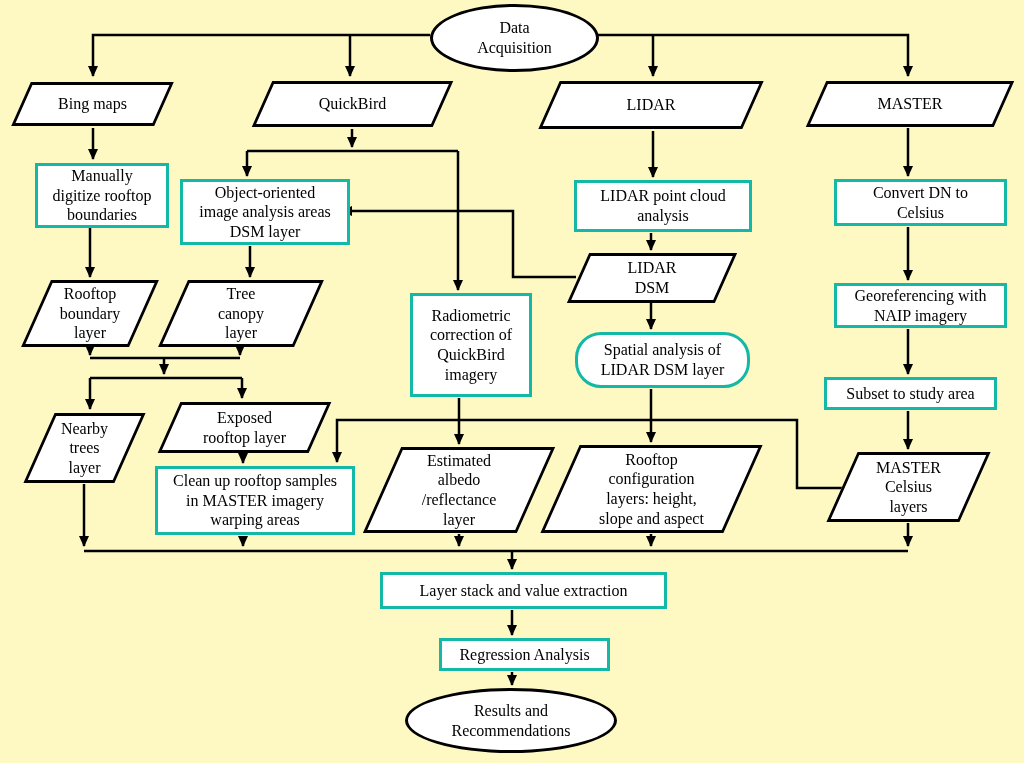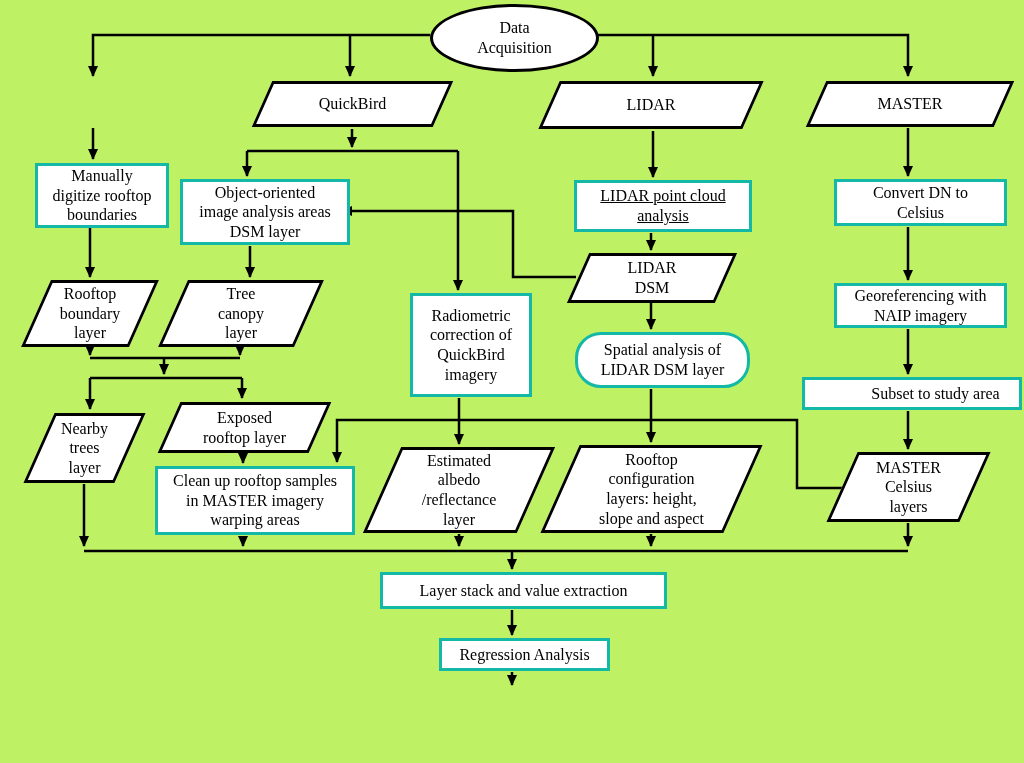--- a/index.html
+++ b/index.html
@@ -1,17 +1,17 @@
 <!DOCTYPE html>
 <html><head>
 <meta charset="utf-8">
 <style>
   html,body { margin:0; padding:0; background:#fff; }
   .canvas {
-    position:relative; width:1024px; height:763px; background:#bef264;
+    position:relative; width:1024px; height:763px; background:#fef9c3;
     font-family:"Liberation Serif", serif; color:#000; overflow:hidden;
   }
   svg.wires { position:absolute; left:0; top:0; width:1024px; height:763px; }
   .node {
     position:absolute; display:flex; align-items:center; justify-content:center;
     text-align:center; font-size:16px; line-height:1.22; white-space:pre-line;
   }
   .rect { border:3px solid #14b8a6; background:#fff;margin-left:12px; }
   .ellipse { border:3px solid #000; border-radius:50%; background:#fff; }
   .para .para-shape {
@@ -71,20 +71,24 @@
     <path class="wire" d="M512,551 L512,569" marker-end="url(#arrow)"></path>
     <path class="wire" d="M512,610 L512,635" marker-end="url(#arrow)"></path>
     <path class="wire" d="M512,672 L512,685" marker-end="url(#arrow)"></path>
   </svg>
 
   <div class="node ellipse" style="left:430px; top:4px; width:163px; height:62px;">
     <span class="lbl">Data
 Acquisition</span>
   </div>
 
+  <div class="node para" style="left:21px; top:82px; width:143px; height:44px;">
+    <span class="para-shape"></span>
+    <span class="lbl">Bing maps</span>
+  </div>
 
   <div class="node para" style="left:262px; top:81px; width:181px; height:46px;">
     <span class="para-shape"></span>
     <span class="lbl">QuickBird</span>
   </div>
 
   <div class="node para" style="left:549px; top:81px; width:204px; height:48px;">
     <span class="para-shape"></span>
     <span class="lbl">LIDAR</span>
   </div>
@@ -99,21 +103,21 @@
 digitize rooftop
 boundaries</span>
   </div>
 
   <div class="node rect" style="left:168px; top:179px; width:164px; height:60px;">
     <span class="lbl">Object-oriented
 image analysis areas
 DSM layer</span>
   </div>
 
-  <div class="node rect" style="left:562px; top:180px; width:172px; height:46px;text-decoration:underline;">
+  <div class="node rect" style="left:562px; top:180px; width:172px; height:46px;">
     <span class="lbl">LIDAR point cloud
 analysis</span>
   </div>
 
   <div class="node rect" style="left:822px; top:179px; width:167px; height:41px;">
     <span class="lbl">Convert DN to
 Celsius</span>
   </div>
 
   <div class="node para" style="left:36px; top:280px; width:108px; height:67px;">
@@ -146,21 +150,21 @@
 correction of
 QuickBird
 imagery</span>
   </div>
 
   <div class="node rect" style="left:563px; top:332px; width:169px; height:50px;border-radius:26px;">
     <span class="lbl">Spatial analysis of
 LIDAR DSM layer</span>
   </div>
 
-  <div class="node rect" style="left:790px; top:377px; width:167px; height:27px;padding-left:47px;">
+  <div class="node rect" style="left:812px; top:377px; width:167px; height:27px;">
     <span class="lbl">Subset to study area</span>
   </div>
 
   <div class="node para" style="left:39px; top:413px; width:91px; height:70px;">
     <span class="para-shape"></span>
     <span class="lbl">Nearby
 trees
 layer</span>
   </div>
 
@@ -200,14 +204,18 @@
   </div>
 
   <div class="node rect" style="left:368px; top:572px; width:281px; height:31px;">
     <span class="lbl">Layer stack and value extraction</span>
   </div>
 
   <div class="node rect" style="left:427px; top:638px; width:165px; height:27px;">
     <span class="lbl">Regression Analysis</span>
   </div>
 
+  <div class="node ellipse" style="left:405px; top:688px; width:206px; height:59px;">
+    <span class="lbl">Results and
+Recommendations</span>
+  </div>
 
 </div>
 
 </body></html>

